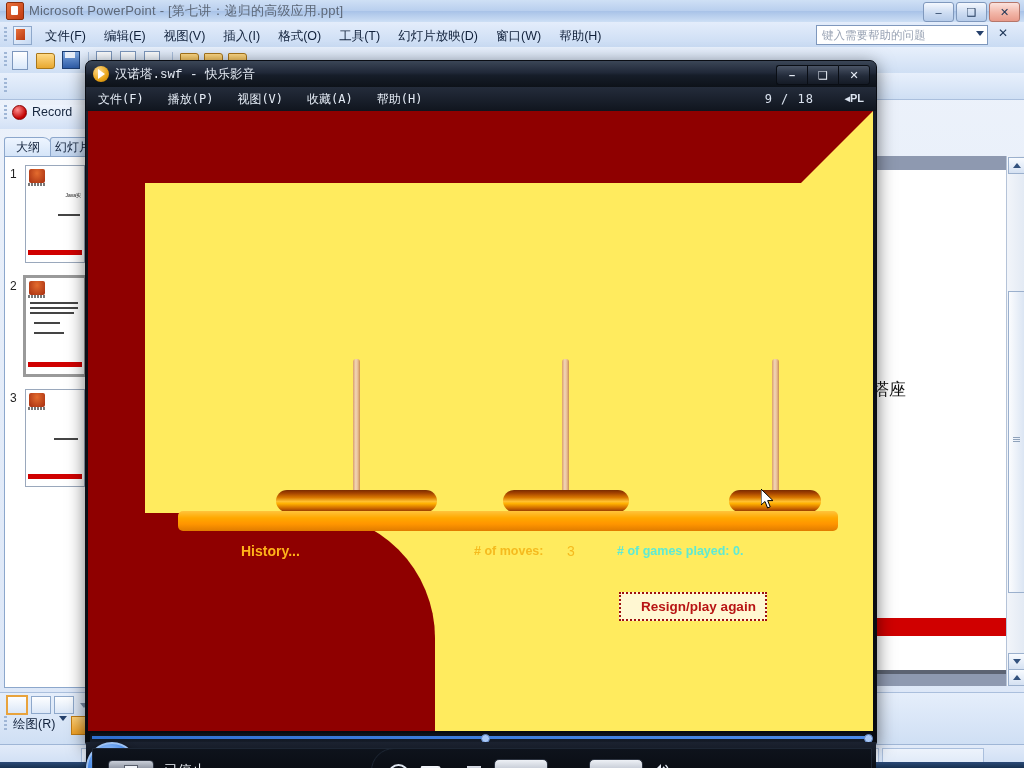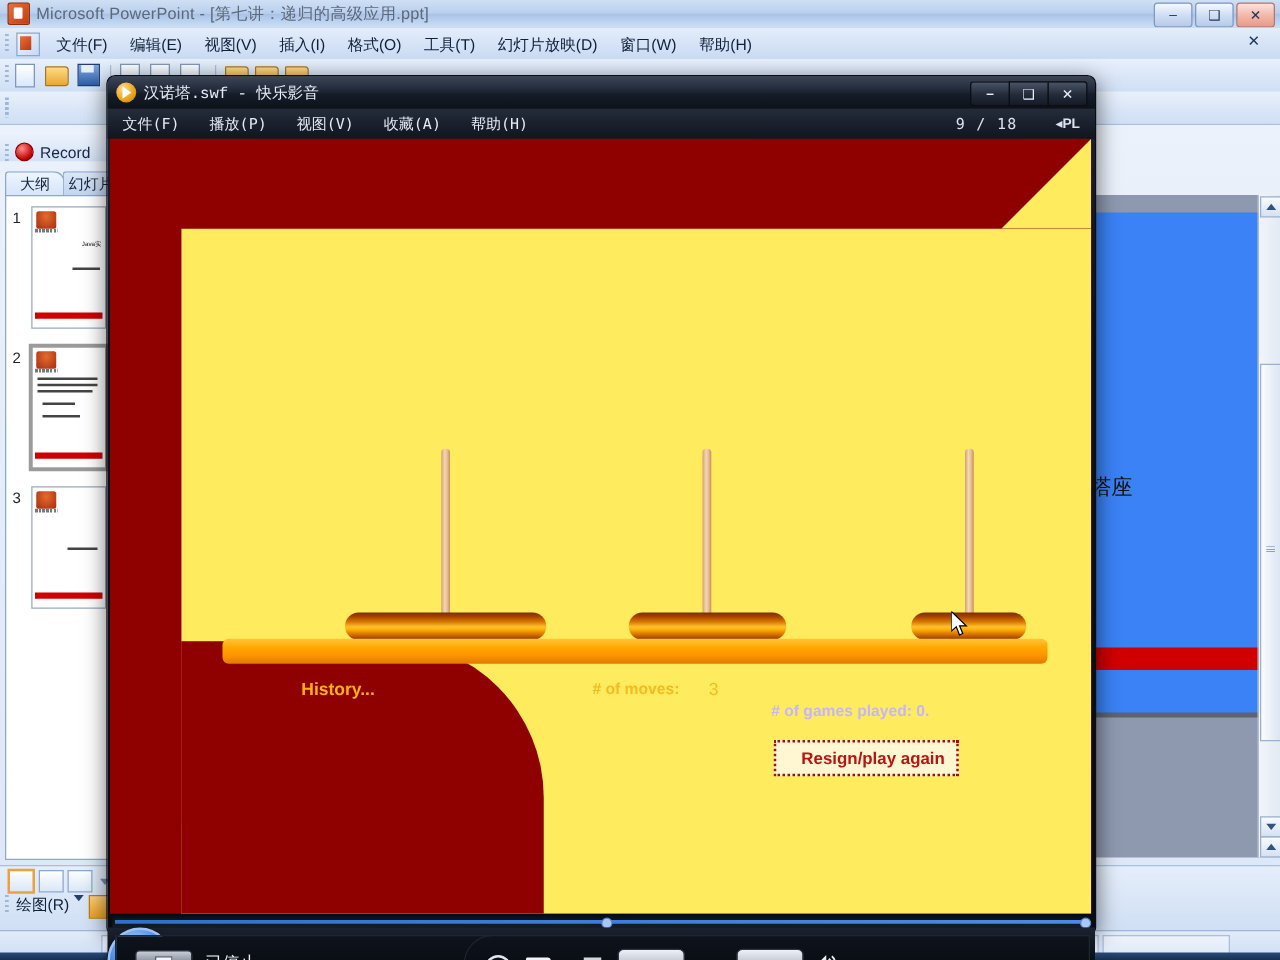--- a/index.html
+++ b/index.html
@@ -57,21 +57,21 @@
   .save-ico{background:linear-gradient(180deg,#7fa8e0,#2f5da8);border:1px solid #1e3f73;width:16px;height:16px;}
   .save-ico:after{content:"";position:absolute;left:3px;top:1px;width:10px;height:6px;background:#e8eef8;}
   .tb-sep{position:absolute;top:5px;width:1px;height:16px;background:#a9bfdd;}
   #zoom-box{position:absolute;left:556px;top:52px;width:58px;height:17px;background:#fff;border:1px solid #7f98bd;
       font-size:11px;color:#111;display:flex;align-items:center;padding-left:4px;}
 
   #ppt-toolbar2{position:absolute;left:0;top:73px;width:1024px;height:26px;
       background:linear-gradient(180deg,#e8f0fc,#cfdff4);border-bottom:1px solid #aabfdd;}
 
   #record-bar{position:absolute;left:0;top:105px;width:90px;height:24px;
-      background:linear-gradient(180deg,#eef4fd,#d3e1f6);display:flex;align-items:flex-end;}
+      background:linear-gradient(180deg,#eef4fd,#d3e1f6);display:flex;align-items:flex-start;}
   #record-bar .grip{width:3px;height:14px;margin:0 5px 0 4px;
       background:repeating-linear-gradient(180deg,#9fb6d6 0 2px,transparent 2px 4px);}
   .rec-dot{width:13px;height:13px;border-radius:50%;
       background:radial-gradient(circle at 35% 30%,#ff8d8d,#c10000 70%);border:1px solid #8a0000;}
   #record-bar .lbl{font-size:12.5px;color:#16263f;margin-left:5px;}
 
   
   #pane-tabs{position:absolute;left:4px;top:137px;width:86px;height:36px;}
   .ptab{position:absolute;top:0;height:19px;border:1px solid #8ca7cc;border-bottom:none;
       font-size:12px;color:#16263f;display:flex;align-items:center;justify-content:center;}
@@ -88,21 +88,21 @@
   .thumb.sel{outline:3px solid #9a9a9a;outline-offset:-1px;}
   .thumb .logo{position:absolute;left:3px;top:3px;width:16px;height:14px;
       background:radial-gradient(ellipse at 50% 30%,#e46c2e,#a52d10);border-radius:2px;}
   .thumb .logotxt{position:absolute;left:2px;top:17px;width:18px;height:3px;
       background:repeating-linear-gradient(90deg,#777 0 2px,transparent 2px 3px);}
   .thumb .redbar{position:absolute;left:2px;bottom:7px;width:54px;height:5px;background:#d00000;}
   .thumb .line{position:absolute;background:#444;height:2px;}
   .thumb .titleword{position:absolute;font-size:5px;color:#111;}
 
   #main-slide-area{position:absolute;left:92px;top:156px;width:932px;height:530px;background:#8e99b0;}
-  #main-slide{position:absolute;left:780px;top:14px;width:150px;height:400px;background:#3b82f6;
+  #main-slide{position:absolute;left:780px;top:14px;width:150px;height:500px;background:#ffffff;
       box-shadow:4px 4px 0 rgba(0,0,0,.35);font-family:Liberation Mono, monospace;}
   #main-slide .txt{position:absolute;left:0px;top:208px;font-size:17px;color:#111;}
   #main-slide .redbar{position:absolute;left:4px;bottom:34px;width:146px;height:18px;background:#d00000;}
   #vscroll{position:absolute;right:0;top:0;width:17px;height:530px;
       background:linear-gradient(90deg,#f2f5fa,#e3eaf4);border-left:1px solid #b5c3d8;}
   .sc-btn{position:absolute;left:1px;width:15px;height:15px;background:linear-gradient(180deg,#f8fbff,#d5e1f2);
       border:1px solid #9bb0cd;display:flex;align-items:center;justify-content:center;}
   .sc-thumb{position:absolute;left:1px;top:135px;width:15px;height:300px;
       background:linear-gradient(90deg,#fbfcfe,#dbe5f3);border:1px solid #9bb0cd;}
   .sc-thumb:after{content:"";position:absolute;left:4px;top:145px;width:7px;height:5px;
@@ -179,21 +179,21 @@
   .peg{position:absolute;width:7px;border-radius:3px;
       background:linear-gradient(90deg,#d9a06a,#f3d6b6 40%,#e8bd94 70%,#c98c52);}
   .disc{position:absolute;height:22px;border-radius:11px/11px;
       background:linear-gradient(180deg,#7a2c00 0%,#a34200 14%,#d97800 34%,#ffc030 52%,#ffb000 62%,#cf6a00 82%,#8a3200 100%);}
   #base-bar{position:absolute;left:90px;top:400px;width:660px;height:20px;border-radius:5px;
       background:linear-gradient(180deg,#ffc43c 0%,#ffa800 35%,#ff9500 65%,#e07c00 100%);}
 
   #history-lbl{position:absolute;left:153px;top:432px;font-size:14px;font-weight:bold;color:#ffb31a;}
   #moves-lbl{position:absolute;left:386px;top:433px;font-size:12.5px;font-weight:bold;color:#f5ba1e;}
   #moves-val{position:absolute;left:479px;top:432px;font-size:14px;color:#f5ba1e;}
-  #games-lbl{position:absolute;left:529px;top:451px;font-size:12.5px;font-weight:bold;color:#c4b5fd;}
+  #games-lbl{position:absolute;left:529px;top:433px;font-size:12.5px;font-weight:bold;color:#5eead4;}
 
   .dotted-btn{position:absolute;
       border:2px dotted #9d1010;background:#fff7d2;
       display:flex;align-items:center;justify-content:center;}
   #resign-btn{left:531px;top:481px;width:144px;height:25px;}
   #resign-btn span{font-size:13.5px;font-weight:bold;color:#b81414;margin-left:11px;}
 
   #cursor{position:absolute;left:673px;top:378px;width:14px;height:20px;z-index:30;}
 
   
@@ -264,20 +264,24 @@
       <div class="mi">文件(F)</div>
       <div class="mi">编辑(E)</div>
       <div class="mi">视图(V)</div>
       <div class="mi">插入(I)</div>
       <div class="mi">格式(O)</div>
       <div class="mi">工具(T)</div>
       <div class="mi">幻灯片放映(D)</div>
       <div class="mi">窗口(W)</div>
       <div class="mi">帮助(H)</div>
     </div>
+    <div id="ppt-help-box">
+      <span>键入需要帮助的问题</span>
+      <div class="arw"></div>
+    </div>
     <div id="ppt-help-close">✕</div>
   </div>
 
   <div id="ppt-toolbar1">
     <div class="tb-grip" style="left:4px"></div>
     <div class="tb-ico" style="left:12px">
         <div class="doc-ico"></div>
       </div>
     <div class="tb-ico" style="left:36px">
         <div class="fold-ico"></div>

